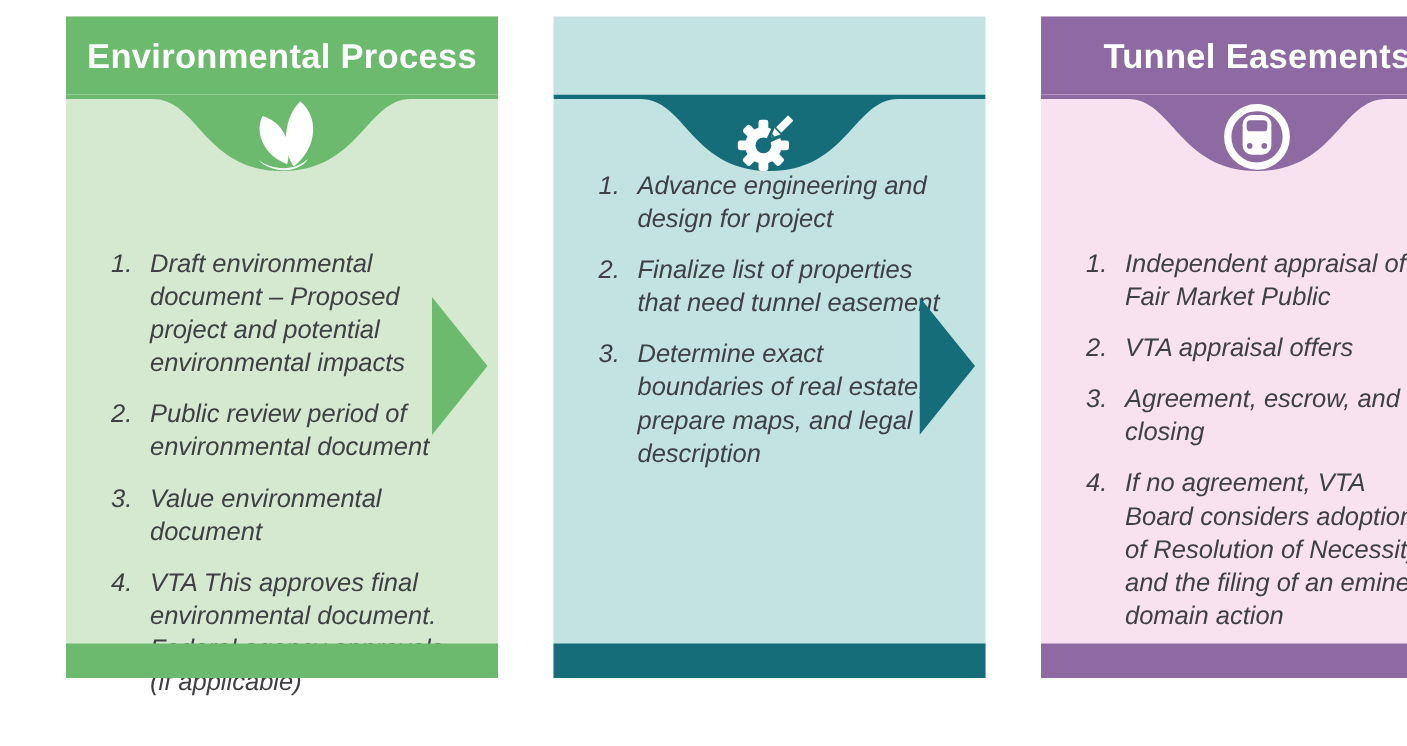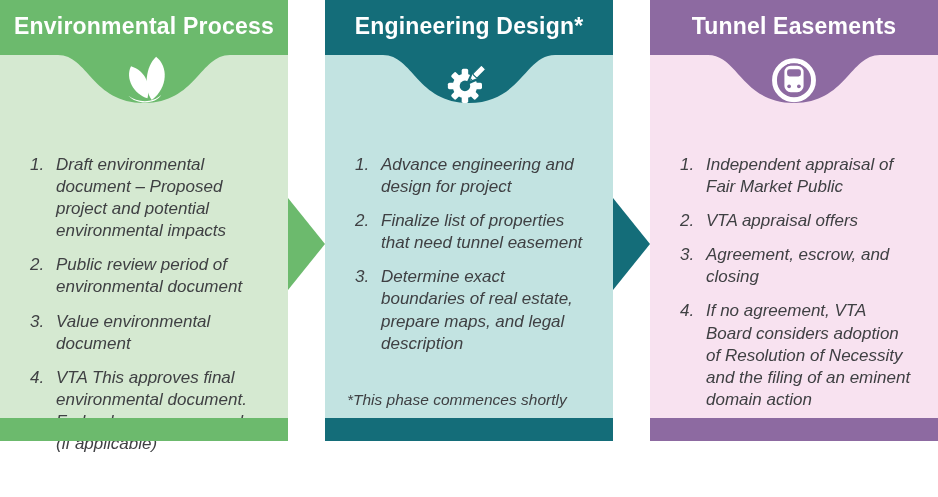--- a/index.html
+++ b/index.html
@@ -4,21 +4,21 @@
 <style>
   :root{
     --p1-accent:#6cba6d; --p1-body:#d5e9d1;
     --p2-accent:#146d79; --p2-body:#c2e3e1;
     --p3-accent:#8d6aa1; --p3-body:#f8e2f0;
     --txt:#3f4043;
   }
   html,body{margin:0;padding:0;background:#fff;}
   .canvas{position:relative;width:938px;height:497px;background:#fff;overflow:hidden;
     font-family:"Liberation Sans",sans-serif;}
-  .panel{position:absolute;top:0;height:441px;width:288px;}
+  .panel{position:absolute;top:11px;height:441px;width:288px;margin-left:44px;}
   .panel.p1{left:0;background:var(--p1-body);}
   .panel.p2{left:325px;background:var(--p2-body);}
   .panel.p3{left:650px;background:var(--p3-body);}
   .hdr{height:52px;display:flex;align-items:center;justify-content:center;}
   .p1 .hdr{background:var(--p1-accent);}
   .p2 .hdr{background:var(--p2-accent);}
   .p3 .hdr{background:var(--p3-accent);}
   .hdr .title{color:#fff;font-weight:bold;font-size:23px;letter-spacing:.2px;white-space:nowrap;}
   .scallop{position:absolute;top:52px;left:0;width:288px;height:54px;display:block;}
   .icon-wrap{position:absolute;top:55px;left:50%;transform:translateX(-50%);width:56px;height:52px;}
@@ -68,23 +68,20 @@
     <div class="footer-bar"></div>
   </div>
 
   <div class="arrow a1">
     <svg viewBox="0 0 37 92" preserveAspectRatio="none">
       <polygon points="0,0 37,46 0,92" fill="#6cba6d"></polygon>
     </svg>
   </div>
 
   <div class="panel p2">
-    <div class="hdr">
-      <span class="title">Engineering Design*</span>
-    </div>
     <svg class="scallop" viewBox="0 0 288 54" preserveAspectRatio="none">
       <path d="M0 0 H288 V3 H230 C200 3 196 51 144 51 C92 51 88 3 58 3 H0 Z" fill="#146d79"></path>
     </svg>
     <div class="icon-wrap">
       <svg viewBox="0 0 64 64">
         <g fill="#fff">
           <g transform="rotate(0 27 38)">
               <rect x="23" y="17" width="8" height="12" rx="2"></rect>
             </g>
           <g transform="rotate(45 27 38)">
@@ -117,21 +114,20 @@
           <rect x="29.2" y="8" width="7.6" height="15.5" rx="1.5" fill="#fff" stroke="#146d79" stroke-width="1.4"></rect>
           <polygon points="33,32 31.6,28.8 34.4,28.8" fill="#146d79"></polygon>
         </g>
       </svg>
     </div>
     <ol class="steps">
       <li>Advance engineering and design for project</li>
       <li>Finalize list of properties that need tunnel easement</li>
       <li>Determine exact boundaries of real estate, prepare maps, and legal description</li>
     </ol>
-    <div class="footnote">*This phase commences shortly</div>
     <div class="footer-bar"></div>
   </div>
 
   <div class="arrow a2">
     <svg viewBox="0 0 37 92" preserveAspectRatio="none">
       <polygon points="0,0 37,46 0,92" fill="#146d79"></polygon>
     </svg>
   </div>
 
   <div class="panel p3">

